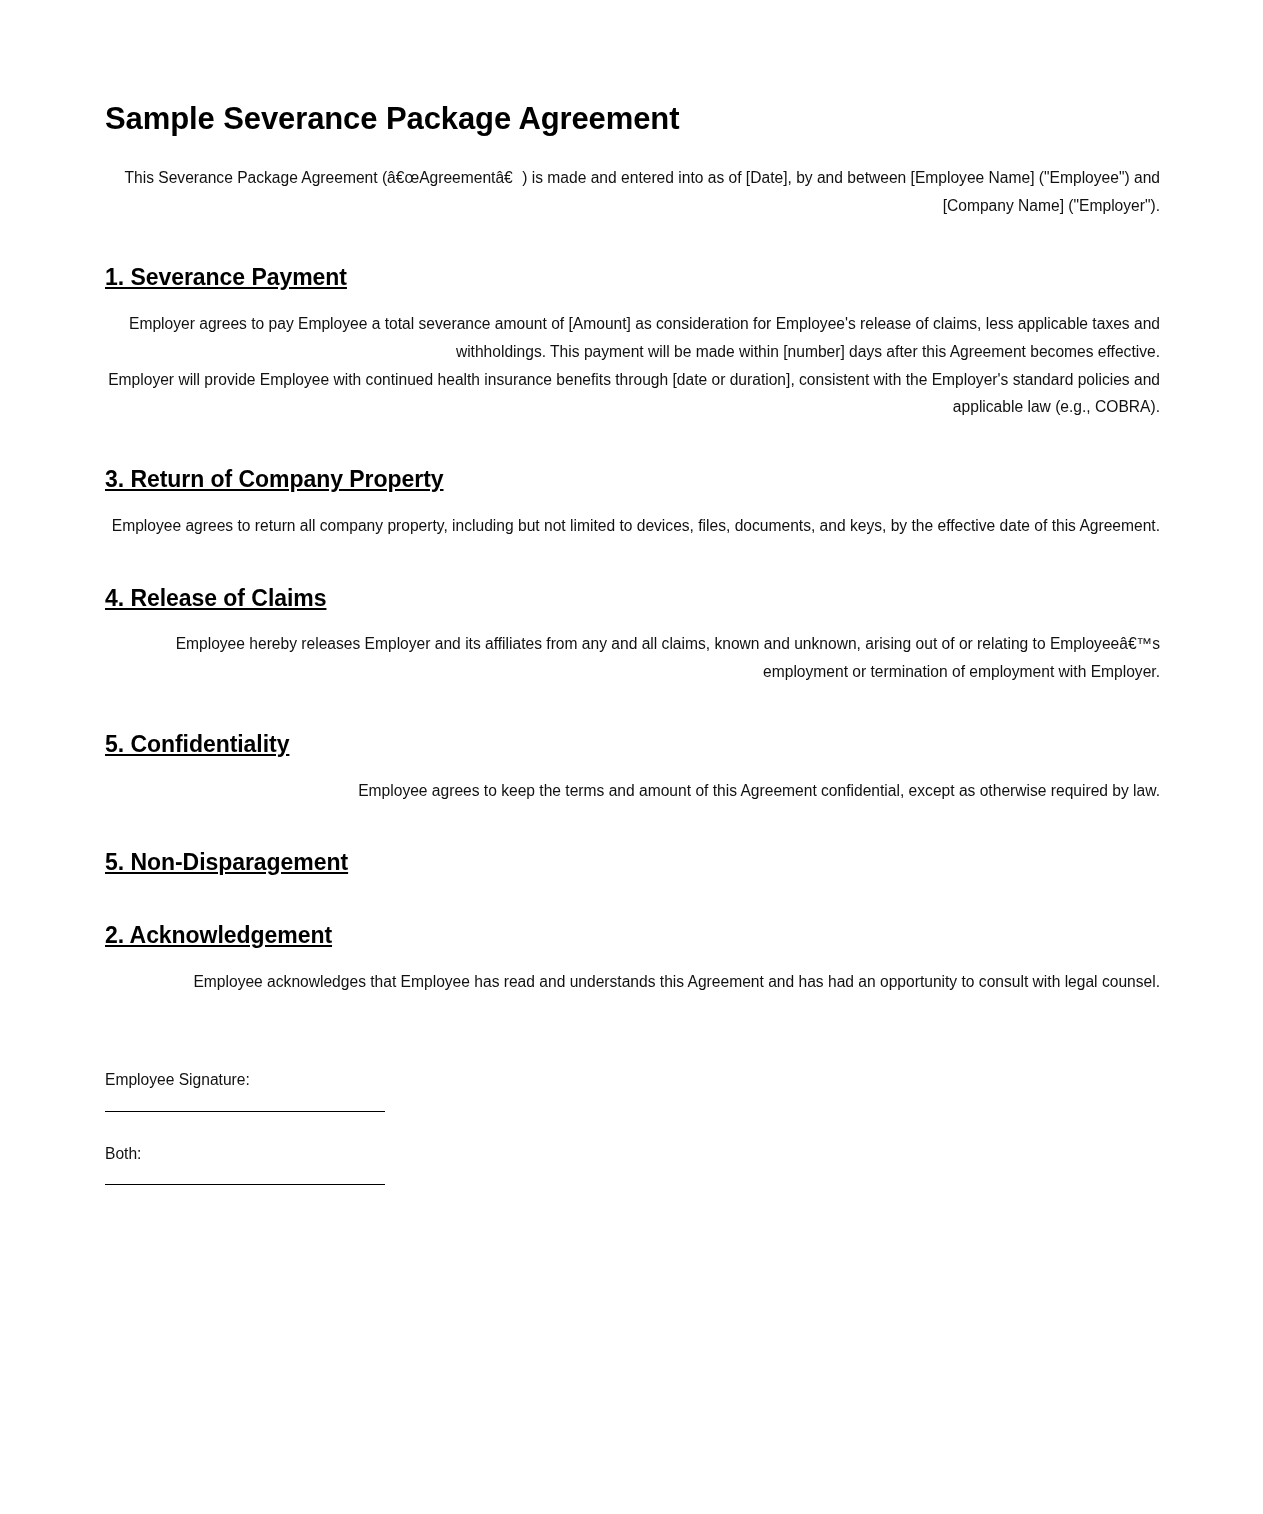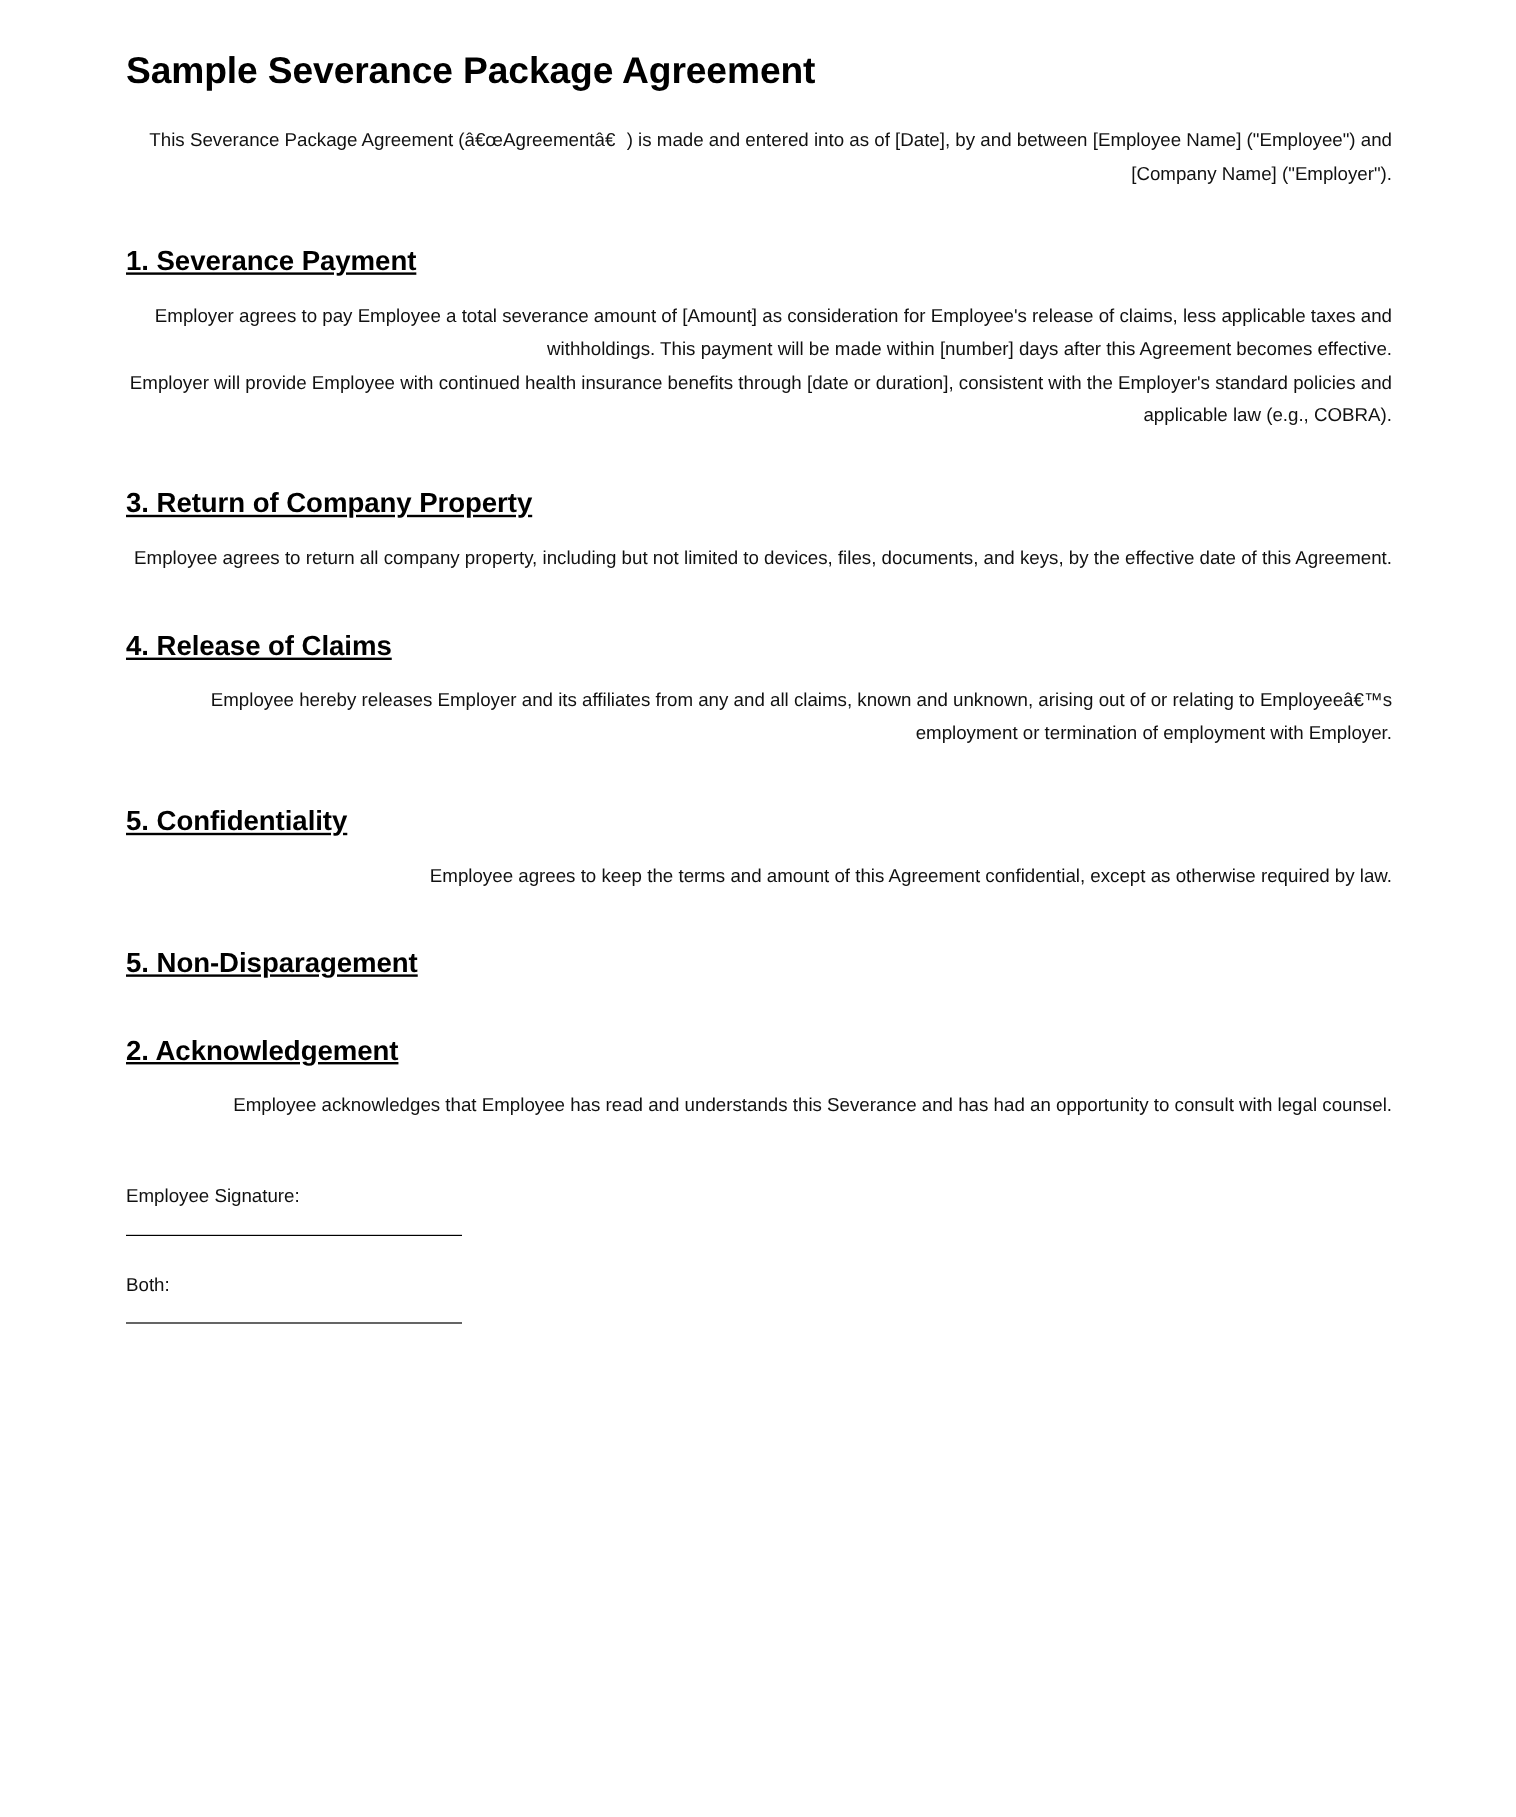--- a/index.html
+++ b/index.html
@@ -11,21 +11,21 @@
     width: 1263px;
     min-height: 1514px;
     font-family: "Liberation Sans", sans-serif;
     color: #000000;
     -webkit-font-smoothing: antialiased;
   }
   .page {
     width: 1197px;
     min-height: 1514px;
     box-sizing: border-box;
-    padding: 40px 103px 40px 105px;
+    padding: 100px 103px 40px 105px;
     background: #ffffff;
   }
   .doc {
     width: 1055px;
   }
   h1.doc-title {
     font-family: "Liberation Sans", sans-serif;
     font-size: 31px;
     font-weight: bold;
     line-height: 1.22;
@@ -49,21 +49,21 @@
     font-weight: normal;
     line-height: 1.78;
     margin: 0;
     color: #111111;
     text-align: right;
   }
   .intro {
     margin-bottom: 0;
   }
   .signature-block {
-    margin-top: 50px;
+    margin-top: 72px;
   }
   .sig-group {
     margin-bottom: 30px;
   }
   .sig-label {
     font-family: "Liberation Sans", sans-serif;
     font-size: 15.6px;
     line-height: 1.6;
     color: #111111;
     margin: 0 0 18px 0;
@@ -96,21 +96,21 @@
 
     <h2 class="section-heading">4. Release of Claims</h2>
     <p class="body-text">Employee hereby releases Employer and its affiliates from any and all claims, known and unknown, arising out of or relating to Employeeâ€™s employment or termination of employment with Employer.</p>
 
     <h2 class="section-heading">5. Confidentiality</h2>
     <p class="body-text">Employee agrees to keep the terms and amount of this Agreement confidential, except as otherwise required by law.</p>
 
     <h2 class="section-heading">5. Non-Disparagement</h2>
 
     <h2 class="section-heading">2. Acknowledgement</h2>
-    <p class="body-text">Employee acknowledges that Employee has read and understands this Severance and has had an opportunity to consult with legal counsel.</p>
+    <p class="body-text">Employee acknowledges that Employee has read and understands this Agreement and has had an opportunity to consult with legal counsel.</p>
 
     <div class="signature-block">
 
       <div class="sig-group">
         <p class="sig-label">Employee Signature:</p>
         <hr class="sig-rule">
       </div>
 
       <div class="sig-group">
         <p class="sig-label">Both:</p>

